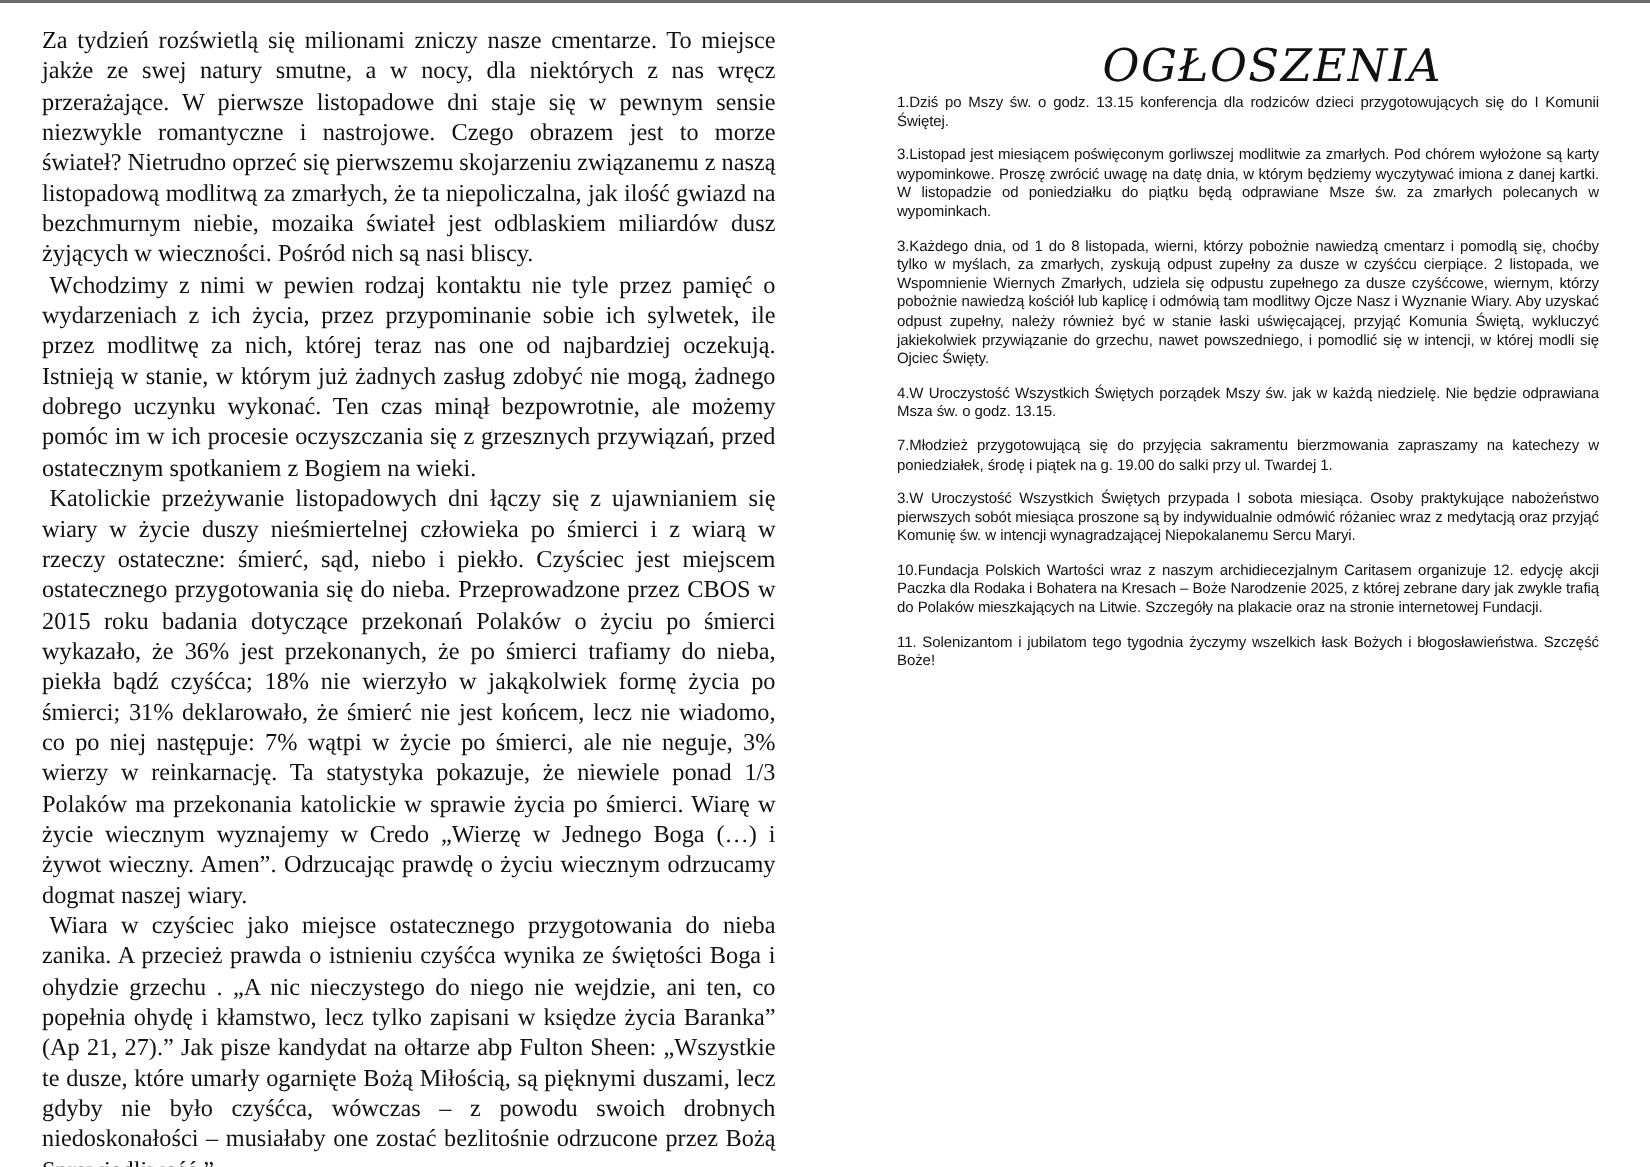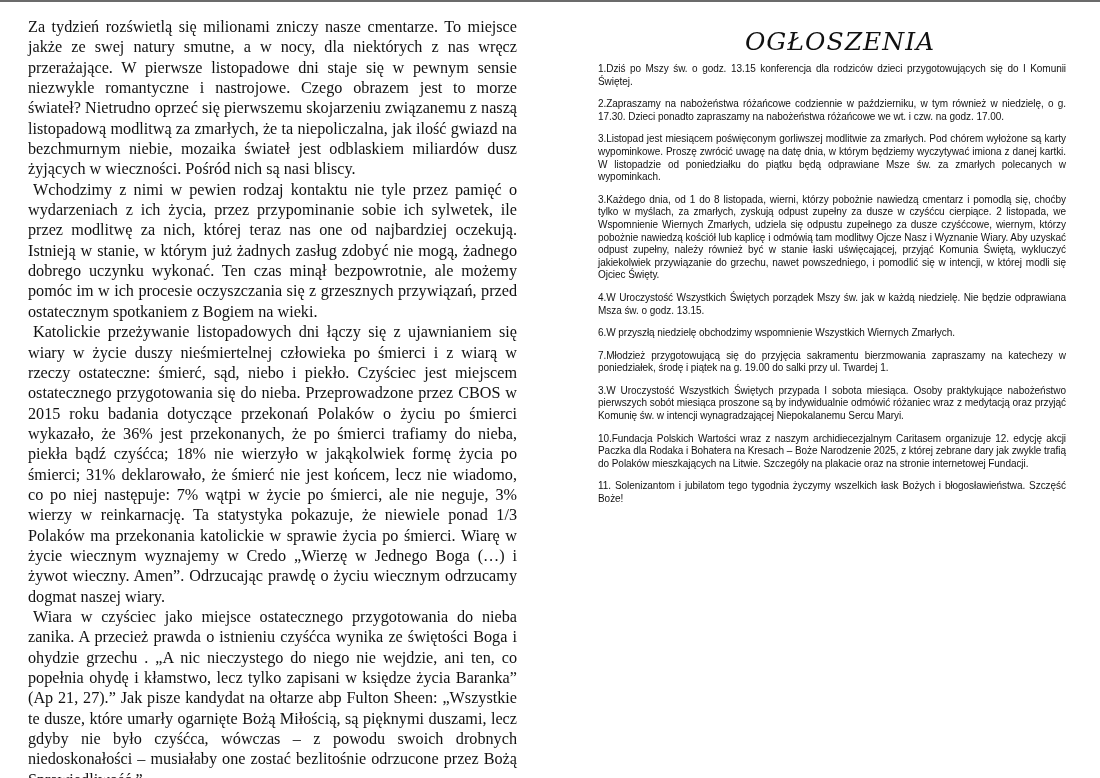--- a/index.html
+++ b/index.html
@@ -15,21 +15,21 @@
   .left-col {
     position: absolute; left: 28px; top: 17px; width: 489px;
     font-size: 16.2px; line-height: 20.35px; text-align: justify;
   }
   .left-col p { margin: 0; text-indent: 0; font-family: Liberation Serif, serif; }
   .left-col p.indent { text-indent: 5px; }
   .heading {
     position: absolute; left: 735px; top: 27px; width: 210px;
     text-align: center;
     font-family: "DejaVu Serif", serif; font-style: italic;
-    font-size: 25px; letter-spacing: 1px; color: #111;
+    font-size: 30px; letter-spacing: 1px; color: #111;
   }
   .right-col {
     position: absolute; left: 598px; top: 63px; width: 468px;
     font-size: 10px; line-height: 12.6px; text-align: justify;
     letter-spacing: -0.05px;
   }
   .right-col p { margin: 0 0 10px 0; }
 </style>
 </head>
 <body>
@@ -40,22 +40,20 @@
   <p>Za tydzień rozświetlą się milionami zniczy nasze cmentarze. To miejsce jakże ze swej natury smutne, a w nocy, dla niektórych z nas wręcz przerażające. W pierwsze listopadowe dni staje się w pewnym sensie niezwykle romantyczne i nastrojowe. Czego obrazem jest to morze świateł? Nietrudno oprzeć się pierwszemu skojarzeniu związanemu z naszą listopadową modlitwą za zmarłych, że ta niepoliczalna, jak ilość gwiazd na bezchmurnym niebie, mozaika świateł jest odblaskiem miliardów dusz żyjących w wieczności. Pośród nich są nasi bliscy.</p>
   <p class="indent">Wchodzimy z nimi w pewien rodzaj kontaktu nie tyle przez pamięć o wydarzeniach z ich życia, przez przypominanie sobie ich sylwetek, ile przez modlitwę za nich, której teraz nas one od najbardziej oczekują. Istnieją w stanie, w którym już żadnych zasług zdobyć nie mogą, żadnego dobrego uczynku wykonać. Ten czas minął bezpowrotnie, ale możemy pomóc im w ich procesie oczyszczania się z grzesznych przywiązań, przed ostatecznym spotkaniem z Bogiem na wieki.</p>
   <p class="indent">Katolickie przeżywanie listopadowych dni łączy się z ujawnianiem się wiary w życie duszy nieśmiertelnej człowieka po śmierci i z wiarą w rzeczy ostateczne: śmierć, sąd, niebo i piekło. Czyściec jest miejscem ostatecznego przygotowania się do nieba. Przeprowadzone przez CBOS w 2015 roku badania dotyczące przekonań Polaków o życiu po śmierci wykazało, że 36% jest przekonanych, że po śmierci trafiamy do nieba, piekła bądź czyśćca; 18% nie wierzyło w jakąkolwiek formę życia po śmierci; 31% deklarowało, że śmierć nie jest końcem, lecz nie wiadomo, co po niej następuje: 7% wątpi w życie po śmierci, ale nie neguje, 3% wierzy w reinkarnację. Ta statystyka pokazuje, że niewiele ponad 1/3 Polaków ma przekonania katolickie w sprawie życia po śmierci. Wiarę w życie wiecznym wyznajemy w Credo „Wierzę w Jednego Boga (…) i żywot wieczny. Amen”. Odrzucając prawdę o życiu wiecznym odrzucamy dogmat naszej wiary.</p>
   <p class="indent">Wiara w czyściec jako miejsce ostatecznego przygotowania do nieba zanika. A przecież prawda o istnieniu czyśćca wynika ze świętości Boga i ohydzie grzechu . „A nic nieczystego do niego nie wejdzie, ani ten, co popełnia ohydę i kłamstwo, lecz tylko zapisani w księdze życia Baranka” (Ap 21, 27).” Jak pisze kandydat na ołtarze abp Fulton Sheen: „Wszystkie te dusze, które umarły ogarnięte Bożą Miłością, są pięknymi duszami, lecz gdyby nie było czyśćca, wówczas – z powodu swoich drobnych niedoskonałości – musiałaby one zostać bezlitośnie odrzucone przez Bożą Sprawiedliwość.”</p>
 </div>
 
 <div class="heading">OGŁOSZENIA</div>
 
 <div class="right-col">
   <p>1.Dziś po Mszy św. o godz. 13.15 konferencja dla rodziców dzieci przygotowujących się do I Komunii Świętej.</p>
-  <p>2.Zapraszamy na nabożeństwa różańcowe codziennie w październiku, w tym również w niedzielę, o g. 17.30. Dzieci ponadto zapraszamy na nabożeństwa różańcowe we wt. i czw. na godz. 17.00.</p>
   <p>3.Listopad jest miesiącem poświęconym gorliwszej modlitwie za zmarłych. Pod chórem wyłożone są karty wypominkowe. Proszę zwrócić uwagę na datę dnia, w którym będziemy wyczytywać imiona z danej kartki. W listopadzie od poniedziałku do piątku będą odprawiane Msze św. za zmarłych polecanych w wypominkach.</p>
   <p>3.Każdego dnia, od 1 do 8 listopada, wierni, którzy pobożnie nawiedzą cmentarz i pomodlą się, choćby tylko w myślach, za zmarłych, zyskują odpust zupełny za dusze w czyśćcu cierpiące. 2 listopada, we Wspomnienie Wiernych Zmarłych, udziela się odpustu zupełnego za dusze czyśćcowe, wiernym, którzy pobożnie nawiedzą kościół lub kaplicę i odmówią tam modlitwy Ojcze Nasz i Wyznanie Wiary. Aby uzyskać odpust zupełny, należy również być w stanie łaski uświęcającej, przyjąć Komunia Świętą, wykluczyć jakiekolwiek przywiązanie do grzechu, nawet powszedniego, i pomodlić się w intencji, w której modli się Ojciec Święty.</p>
   <p>4.W Uroczystość Wszystkich Świętych porządek Mszy św. jak w każdą niedzielę. Nie będzie odprawiana Msza św. o godz. 13.15.</p>
-  <p>6.W przyszłą niedzielę obchodzimy wspomnienie Wszystkich Wiernych Zmarłych.</p>
   <p>7.Młodzież przygotowującą się do przyjęcia sakramentu bierzmowania zapraszamy na katechezy w poniedziałek, środę i piątek na g. 19.00 do salki przy ul. Twardej 1.</p>
   <p>3.W Uroczystość Wszystkich Świętych przypada I sobota miesiąca. Osoby praktykujące nabożeństwo pierwszych sobót miesiąca proszone są by indywidualnie odmówić różaniec wraz z medytacją oraz przyjąć Komunię św. w intencji wynagradzającej Niepokalanemu Sercu Maryi.</p>
   <p>10.Fundacja Polskich Wartości wraz z naszym archidiecezjalnym Caritasem organizuje 12. edycję akcji Paczka dla Rodaka i Bohatera na Kresach – Boże Narodzenie 2025, z której zebrane dary jak zwykle trafią do Polaków mieszkających na Litwie. Szczegóły na plakacie oraz na stronie internetowej Fundacji.</p>
   <p>11. Solenizantom i jubilatom tego tygodnia życzymy wszelkich łask Bożych i błogosławieństwa. Szczęść Boże!</p>
 </div>
 
 </body></html>

